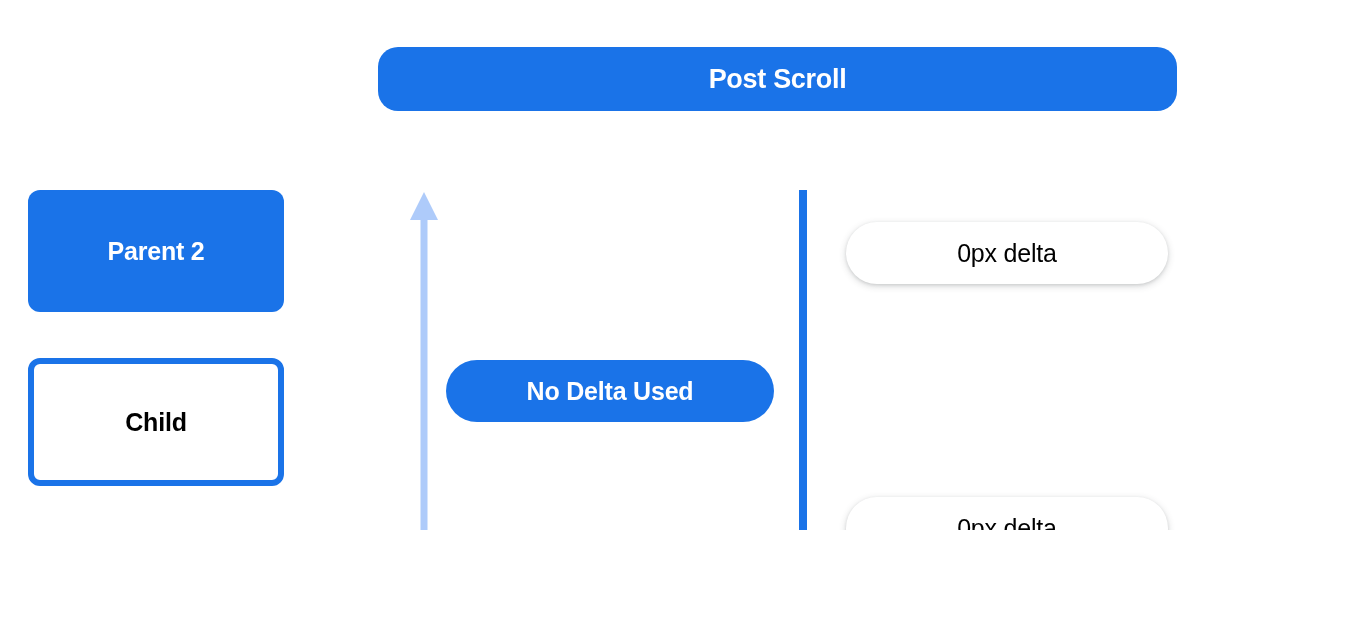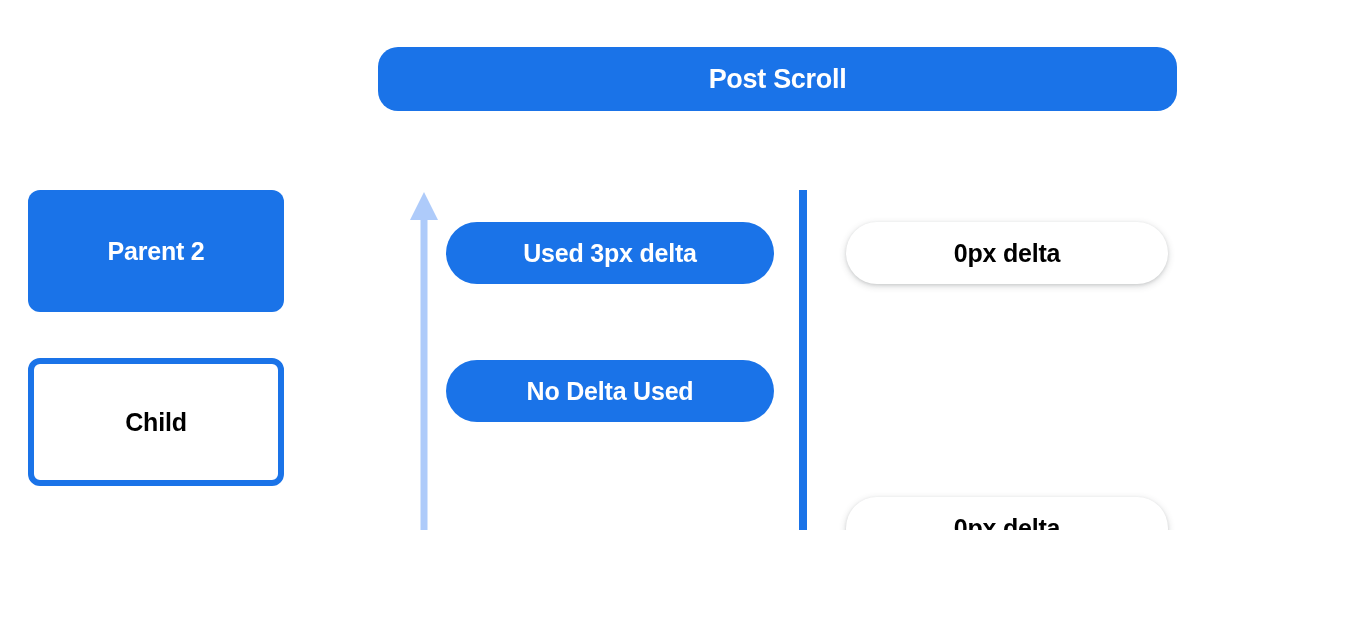--- a/index.html
+++ b/index.html
@@ -116,21 +116,21 @@
   }
   .pill-white {
     left: 846px;
     width: 322px;
     background: #ffffff;
     box-shadow: 0 2px 7px rgba(60,64,67,0.22), 0 1px 3px rgba(60,64,67,0.12);
   }
   .pill-white .pill-label {
     color: #000000;
     font-size: 25px;
-    font-weight: bold;
+    font-weight: normal;
     letter-spacing: -0.2px;
   }
 
   .row-1 { top: 222px; }
   .row-2 { top: 360px; text-align: center; }
   .row-3 { top: 497px; }
 </style>
 </head>
 <body>
 
@@ -160,23 +160,20 @@
     </svg>
   </div>
 
   <div class="arrow arrow-down">
     <svg width="34" height="398" viewBox="0 0 34 398">
       <rect x="13" y="0" width="8" height="372" fill="#1a73e8"></rect>
       <polygon points="17,396 2,360 32,360" fill="#1a73e8"></polygon>
     </svg>
   </div>
 
-  <div class="pill pill-blue row-1">
-    <span class="pill-label">Used 3px delta</span>
-  </div>
 
   <div class="pill pill-blue row-2">
     <span class="pill-label">No Delta Used</span>
   </div>
 
   <div class="pill pill-white row-1">
     <span class="pill-label">0px delta</span>
   </div>
 
   <div class="pill pill-white row-3">

